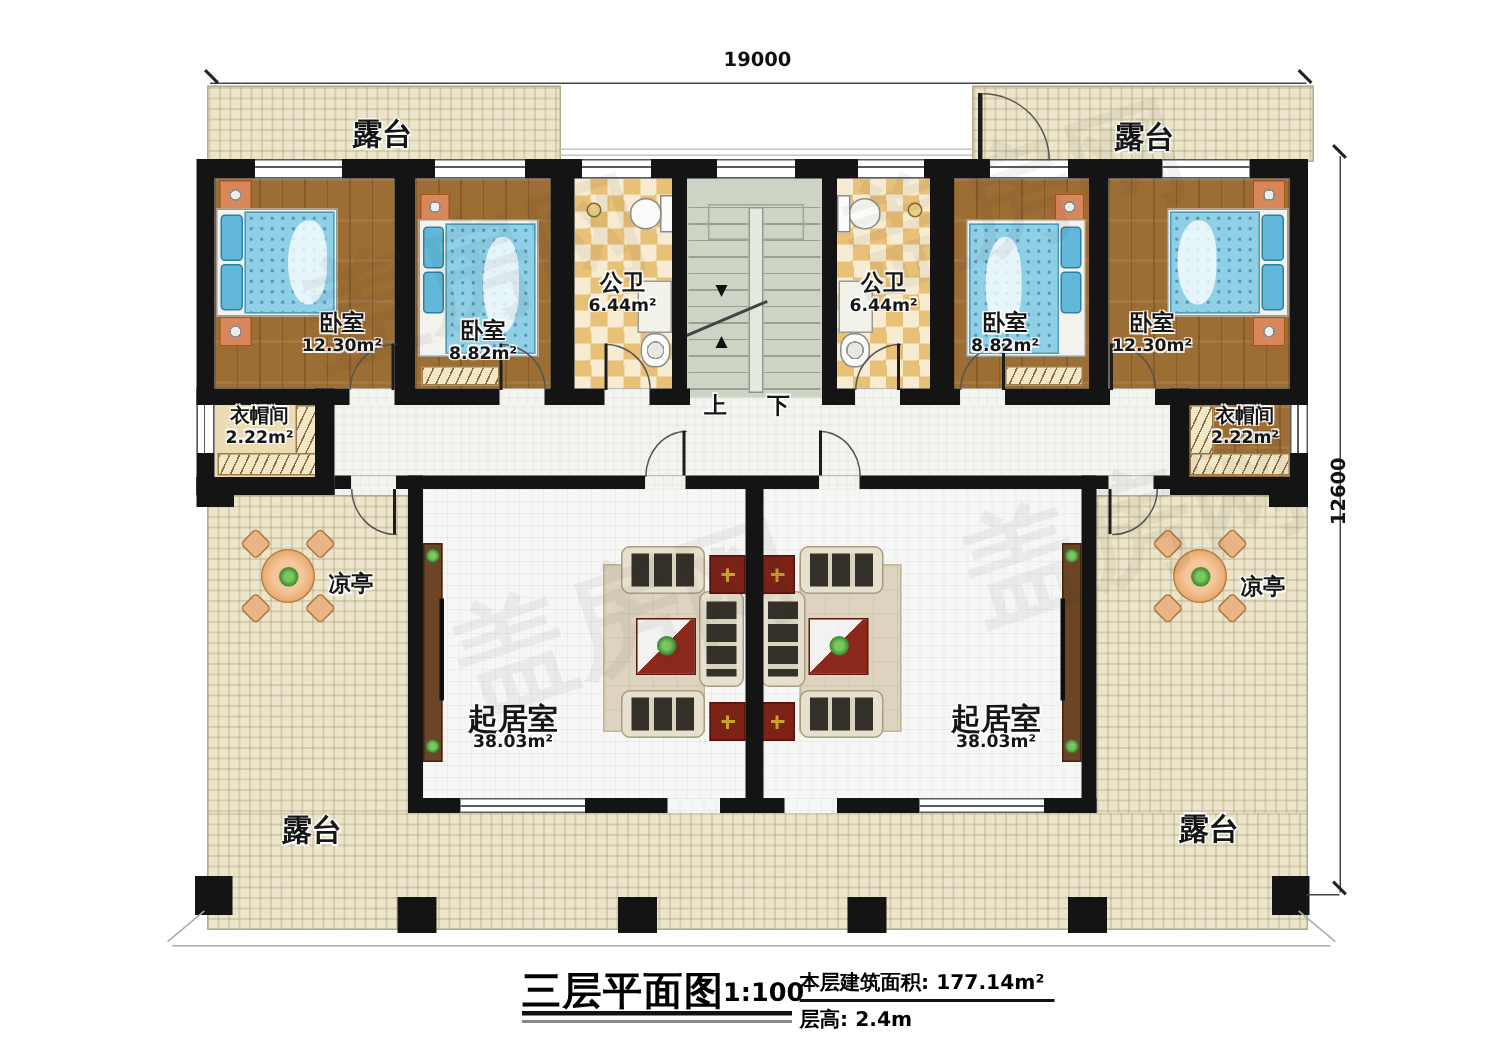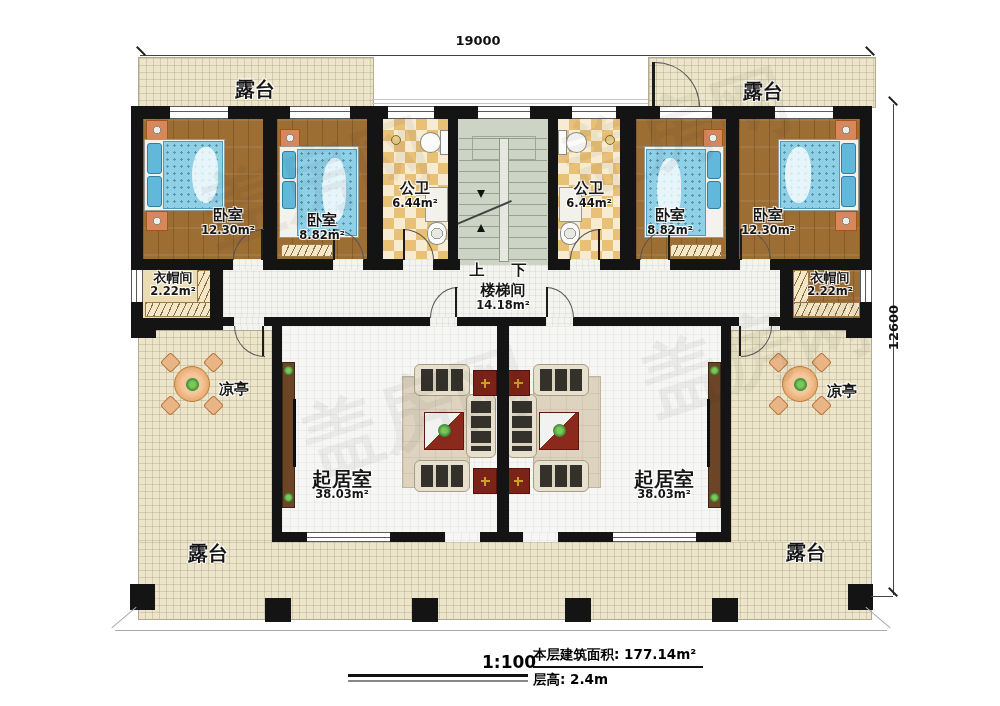--- a/index.html
+++ b/index.html
@@ -327,24 +327,20 @@
   <div class="lbl" style="left:790px;top:271px;width:80px;">
     <span class="nm" style="font-size:13px;line-height:14px;">衣帽间</span>
     <span class="ar">2.22m²</span>
   </div>
   <div class="lbl" style="left:467px;top:262px;width:20px;">
       <span class="nm">上</span>
     </div>
   <div class="lbl" style="left:509px;top:262px;width:20px;">
       <span class="nm">下</span>
     </div>
-  <div class="lbl" style="left:453px;top:282px;width:100px;">
-    <span class="nm">楼梯间</span>
-    <span class="ar">14.18m²</span>
-  </div>
   <div class="lbl" style="left:209px;top:381px;width:50px;">
       <span class="nm">凉亭</span>
     </div>
   <div class="lbl" style="left:817px;top:383px;width:50px;">
       <span class="nm">凉亭</span>
     </div>
   <div class="lbl" style="left:292px;top:470px;width:100px;">
     <span class="nm-lg">起居室</span>
     <span class="ar">38.03m²</span>
   </div>
@@ -355,31 +351,32 @@
   <div class="lbl" style="left:158px;top:544px;width:100px;">
       <span class="nm-lg">露台</span>
     </div>
   <div class="lbl" style="left:756px;top:543px;width:100px;">
       <span class="nm-lg">露台</span>
     </div>
 
   <div class="abs dimline" style="left:140px;top:55px;width:731px;height:1px;"></div>
   <div class="abs tick" style="left:135px;top:50px;width:12px;height:2px;"></div>
   <div class="abs tick" style="left:864px;top:50px;width:12px;height:2px;"></div>
-  <div class="dimtxt" style="left:428px;top:33px;width:100px;">19000</div>
+  <div class="dimtxt" style="left:455px;top:33px;width:100px;">19000</div>
   <div class="abs dimline" style="left:893px;top:104px;width:1px;height:491px;"></div>
   <div class="abs tick" style="left:887px;top:100px;width:12px;height:2px;"></div>
   <div class="abs tick" style="left:887px;top:591px;width:12px;height:2px;"></div>
   <div class="abs dimline" style="left:871px;top:596px;width:22px;height:1px;"></div>
   <div class="dimtxt" style="left:861px;top:320px;width:64px;transform:rotate(-90deg);">12600</div>
 
   <div class="abs eave" style="left:115px;top:630px;width:772px;height:1px;"></div>
   <div class="abs eave" style="left:108px;top:617px;width:32px;height:1px;transform:rotate(-40deg);"></div>
   <div class="abs eave" style="left:862px;top:617px;width:32px;height:1px;transform:rotate(40deg);"></div>
 
+  <div class="t-main" style="left:348px;top:643px;">三层平面图</div>
   <div class="abs" style="left:348px;top:674px;width:180px;height:3px;background:#111;"></div>
   <div class="abs" style="left:348px;top:680px;width:180px;height:1.5px;background:#888;"></div>
   <div class="t-scale" style="left:482px;top:652px;">1:100</div>
   <div class="t-info" style="left:533px;top:646px;">本层建筑面积: 177.14m²</div>
   <div class="abs" style="left:533px;top:666px;width:170px;height:1.5px;background:#111;"></div>
   <div class="t-info" style="left:533px;top:671px;">层高: 2.4m</div>
 
   <div class="wm" style="left:200px;top:130px;">盖房网</div>
   <div class="wm" style="left:560px;top:80px;">盖房网</div>
   <div class="wm" style="left:300px;top:360px;">盖房网</div>

